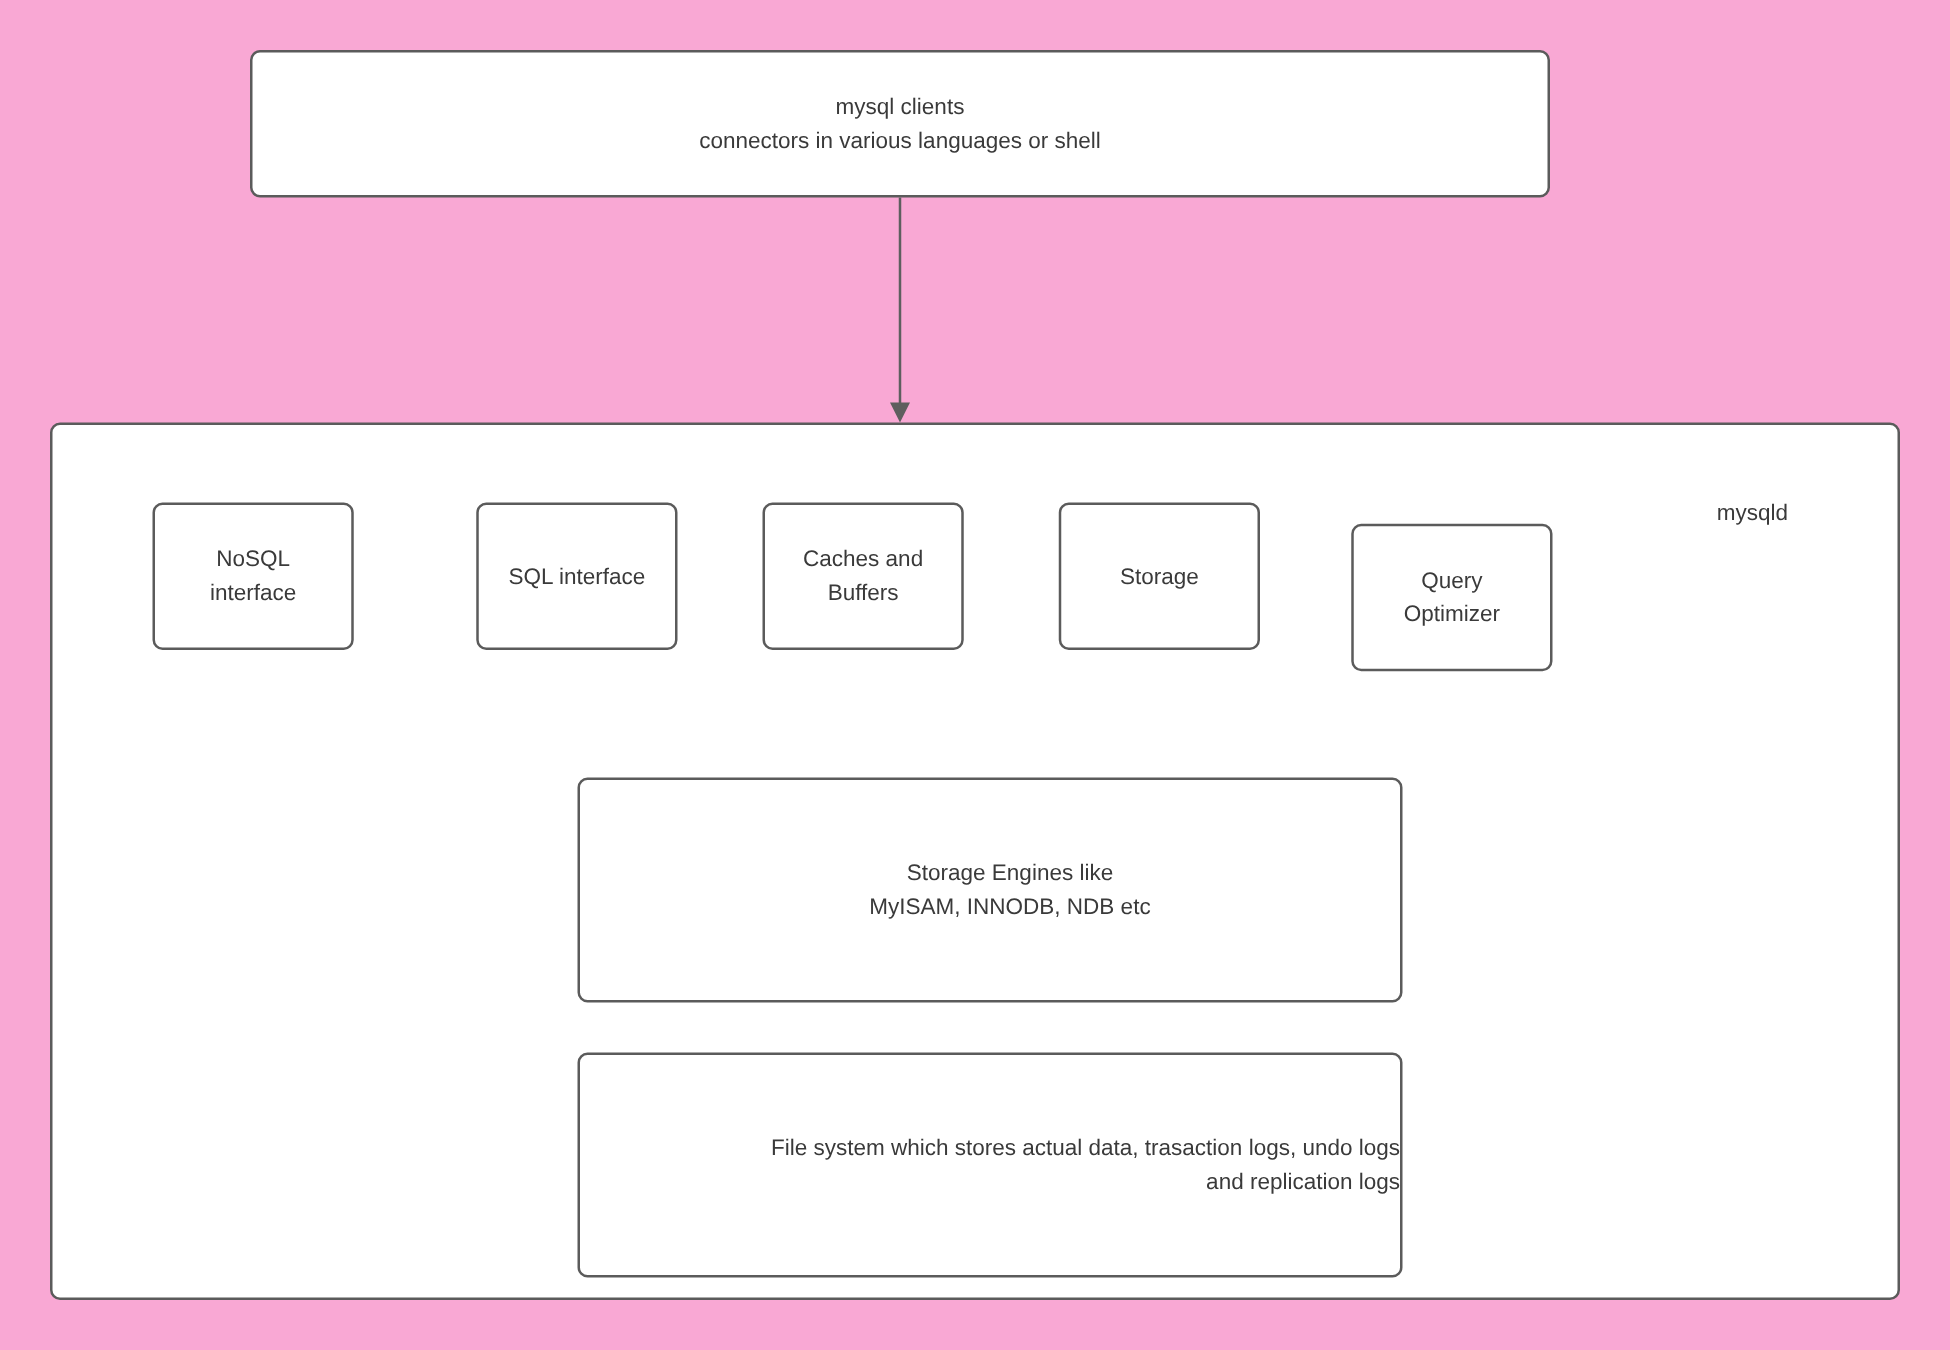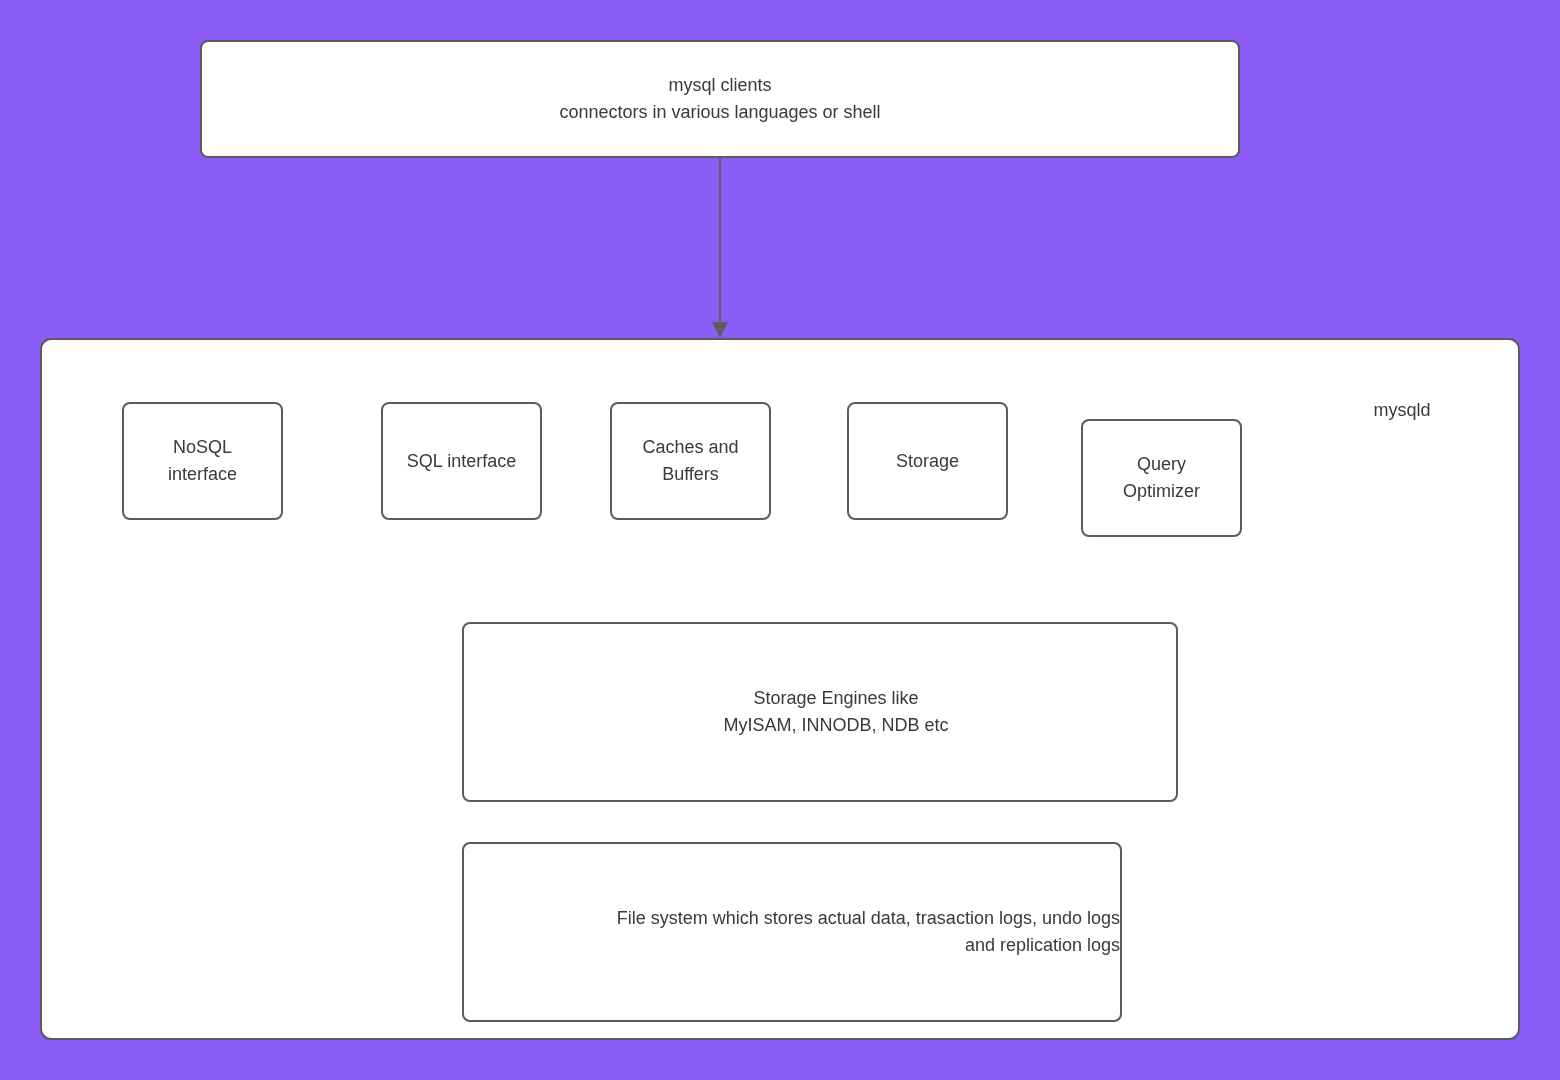--- a/index.html
+++ b/index.html
@@ -5,21 +5,21 @@
   html, body {
     margin: 0;
     padding: 0;
     background: #ffffff;
     font-family: "Liberation Sans", sans-serif;
   }
   .canvas {
     position: relative;
     width: 1560px;
     height: 1080px;
-    background: #8b5cf6;
+    background: #f9a8d4;
     overflow: hidden;
     color: #3a3a3a;
     font-size: 18px;
     line-height: 27px;
   }
   .box {
     position: absolute;
     box-sizing: border-box;
     border: 2px solid #5b5b5b;
     border-radius: 8px;
@@ -35,21 +35,20 @@
     top: 40px;
     width: 1040px;
     height: 118px;
   }
   .mysqld-box {
     left: 40px;
     top: 338px;
     width: 1480px;
     height: 702px;
     display: block;
-    border-radius: 11px;
   }
   .mysqld-label {
     position: absolute;
     left: 1290px;
     top: 57px;
     width: 140px;
     text-align: center;
   }
   .component-box {
     top: 62px;
@@ -57,21 +56,21 @@
     height: 118px;
   }
   .c0 { left: 80px; }
   .c1 { left: 339px; }
   .c2 { left: 568px; }
   .c3 { left: 805px; }
   .c4 { left: 1039px; margin-top: 17px; }
   .storage-box {
     left: 420px;
     top: 282px;
-    width: 716px;
+    width: 660px;
     height: 180px;
     padding-left: 32px;
   }
   .filesystem-box {
     left: 420px;
     top: 502px;
     width: 660px;
     height: 180px;
     align-items: flex-end;
   }

